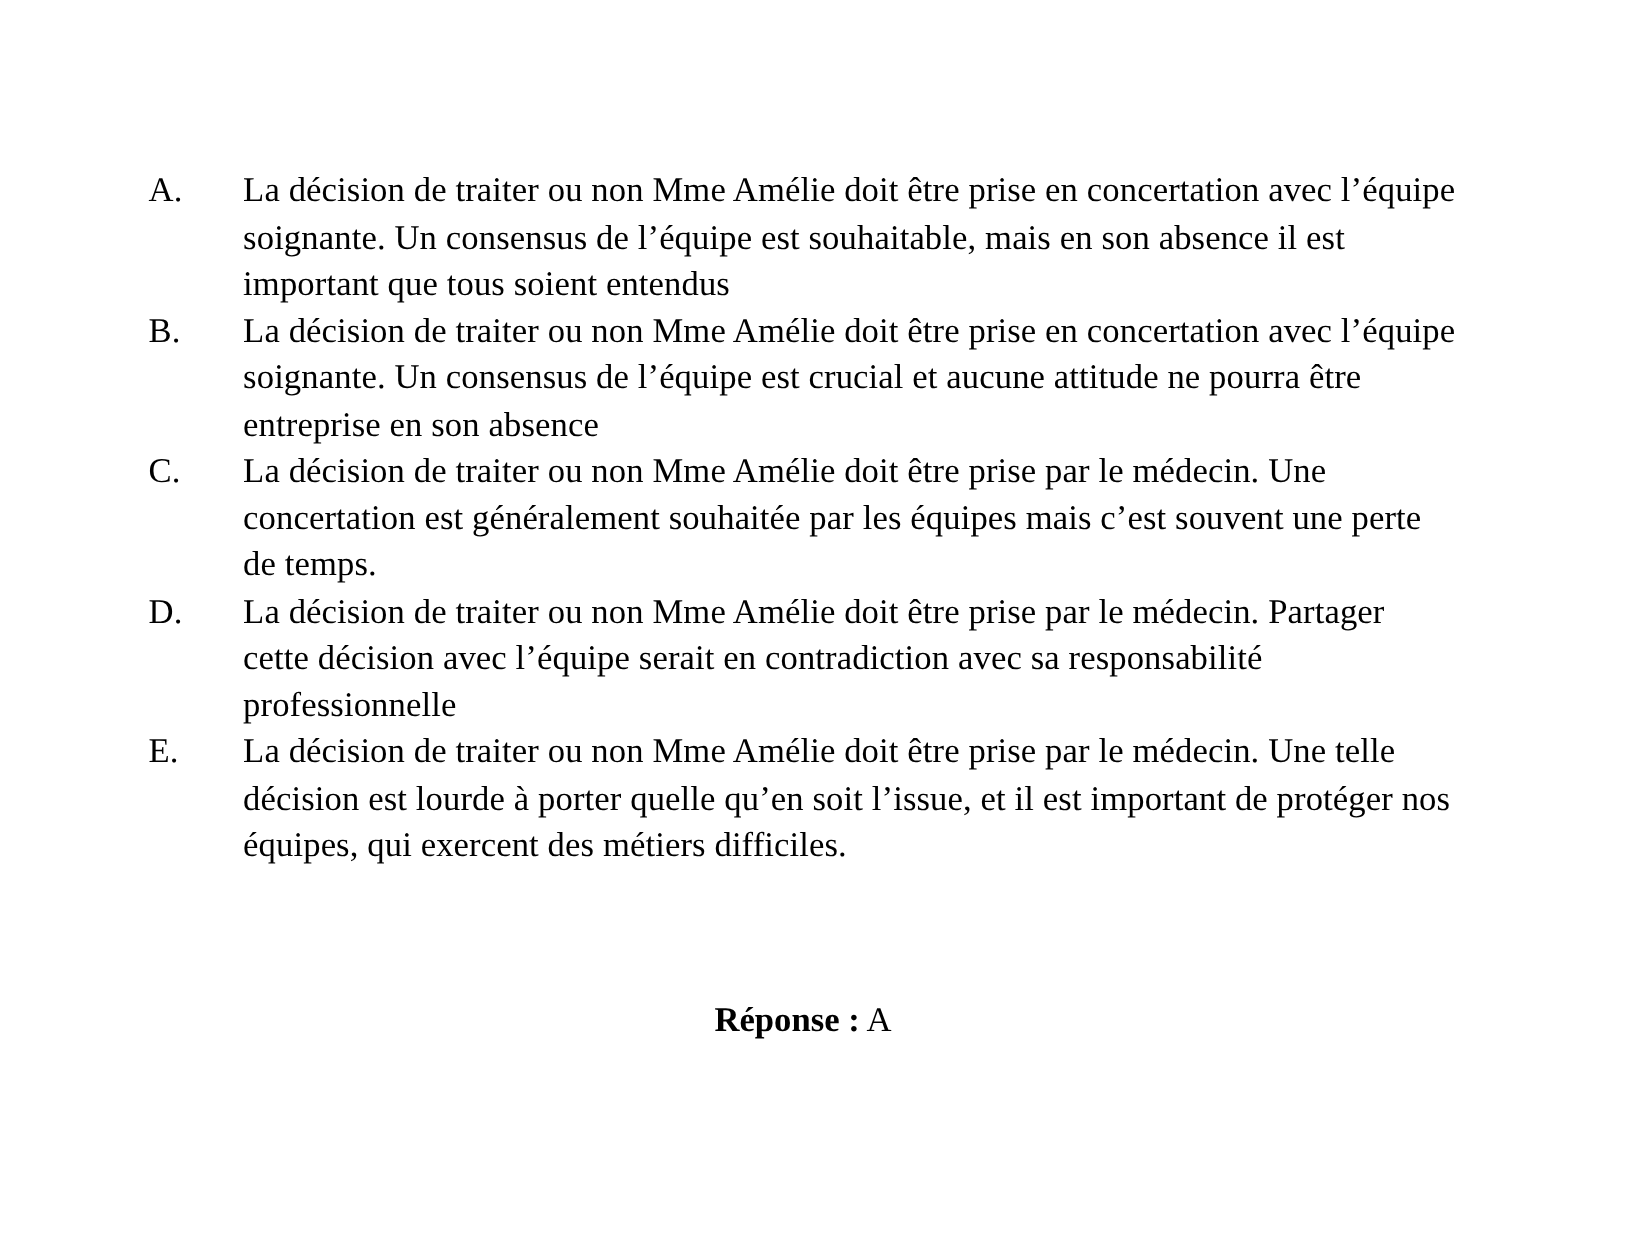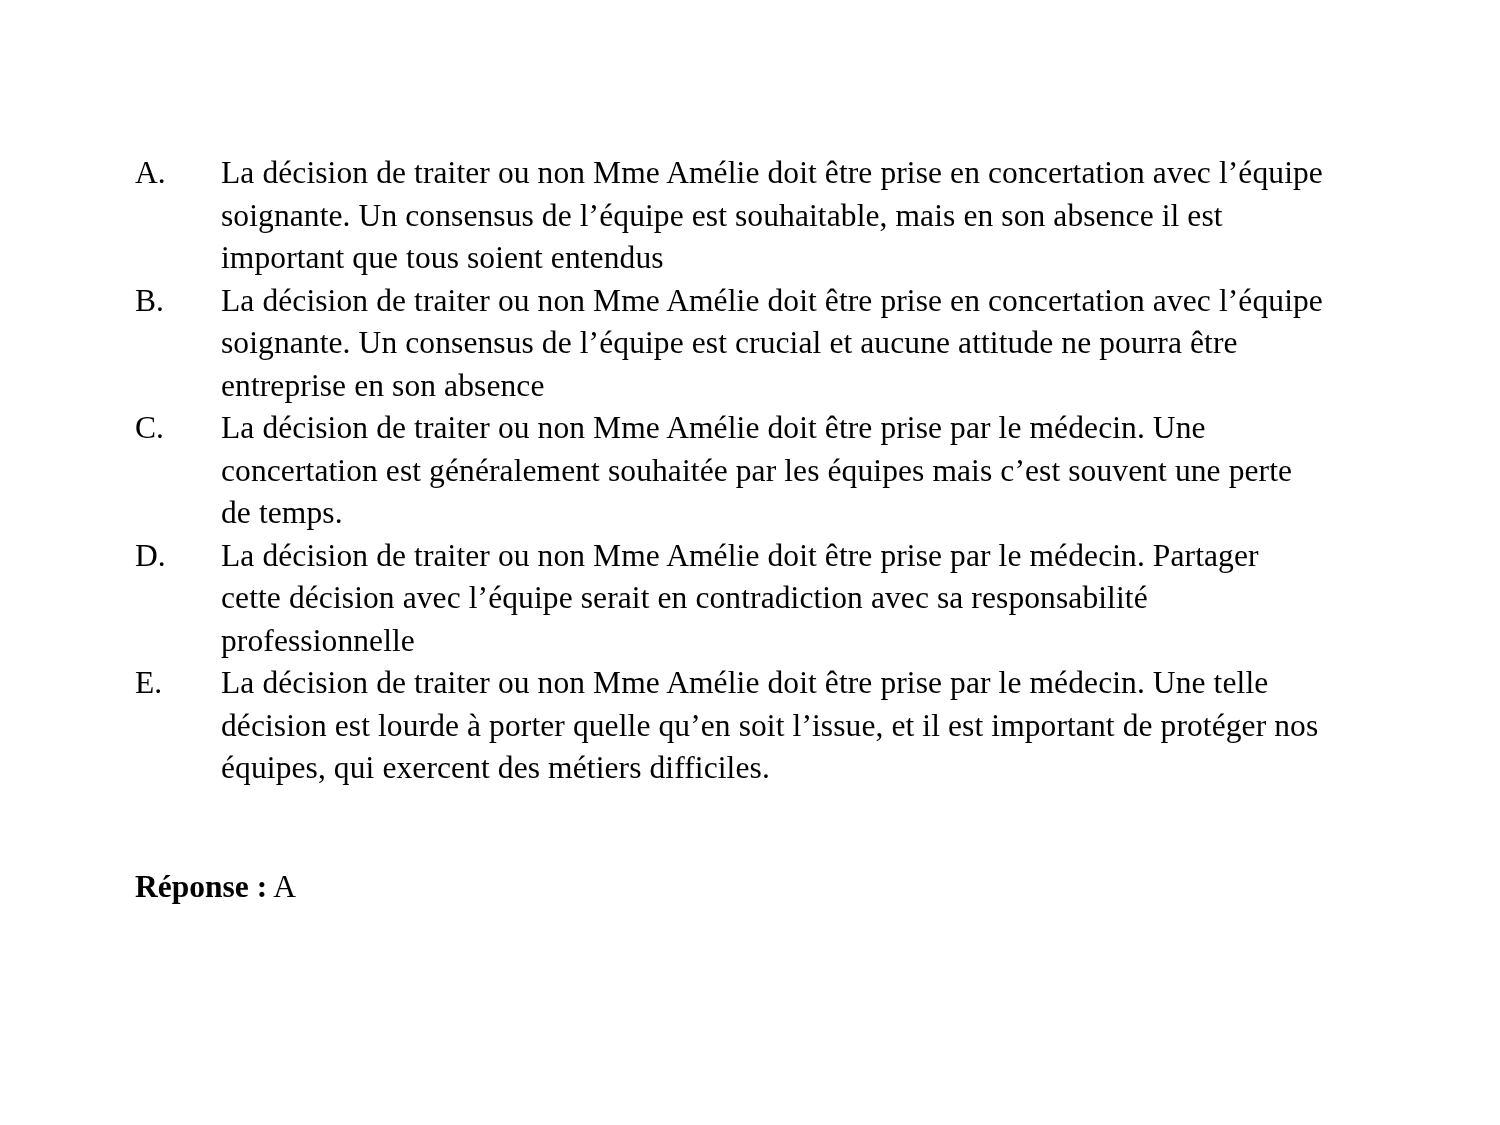--- a/index.html
+++ b/index.html
@@ -53,23 +53,24 @@
     line-height: 42.5px;
     text-align: left;
   }
 
   .choice-text {
     display: block;
   }
 
   
   .answer-line {
-    margin-top: 76px;
+    margin-top: 116px;
     font-size: 31.5px;
     line-height: 42.5px;
+    text-align: center;
   }
 
   .answer-label {
     font-weight: bold;
   }
 
   .answer-value {
     font-weight: normal;
   }
 </style>

